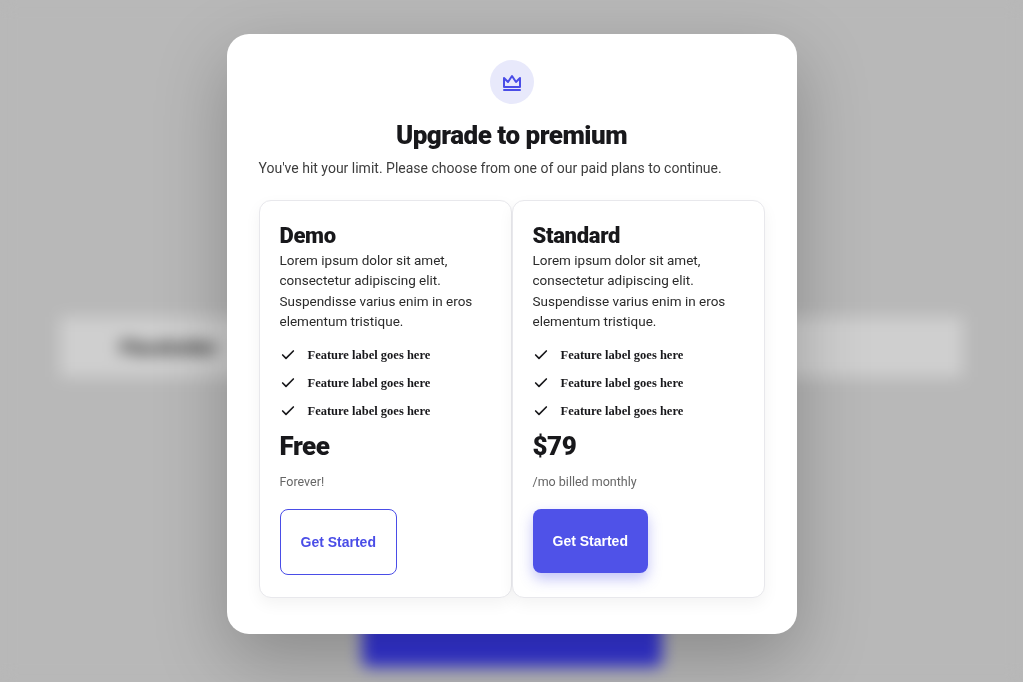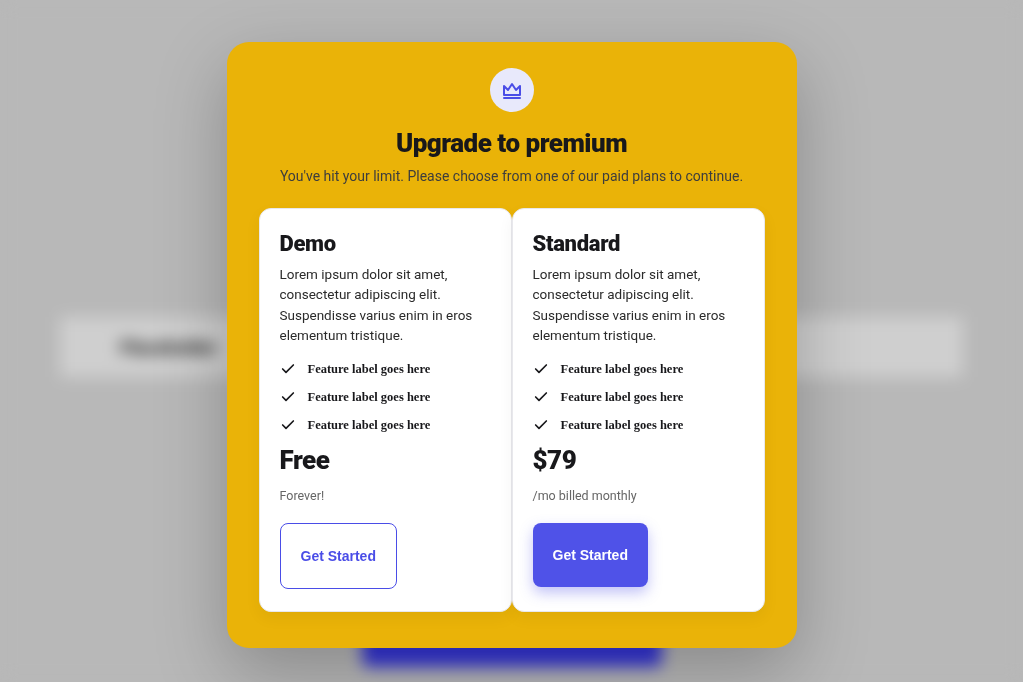--- a/index.html
+++ b/index.html
@@ -49,24 +49,24 @@
     .backdrop-button {
       width: 300px;
       height: 50px;
       background: #3535d8;
       margin: 240px auto 0;
       border-radius: 6px;
     }
     .modal {
       position: absolute;
       left: 50%;
-      top: 42px;
+      top: 34px;
       transform: translateX(-50%);
       width: 570px;
-      background: #eab308;
+      background: #ffffff;
       border-radius: 22px;
       padding: 26px 32px 36px;
       box-shadow: 0 25px 70px rgba(0,0,0,0.25);
     }
     .icon-badge {
       width: 44px;
       height: 44px;
       border-radius: 50%;
       background: #e8e9fb;
       display: flex;
@@ -77,21 +77,21 @@
     .modal-title {
       font-size: 26px;
       font-weight: 900;
       text-align: center;
       color: #18181b;
       letter-spacing: -0.5px;
     }
     .modal-subtitle {
       font-size: 14px;
       color: #3d3d3d;
-      text-align: center;
+      text-align: left;
       margin-top: 10px;
     }
     .plans {
       display: flex;
       gap: 0;
       margin-top: 24px;
     }
     .plan-card {
       flex: 1;
       border: 1px solid #e8e8ec;
@@ -103,21 +103,21 @@
     .plan-name {
       font-size: 22px;
       font-weight: 900;
       color: #18181b;
       letter-spacing: -0.3px;
     }
     .plan-desc {
       font-size: 13.5px;
       color: #2b2b2b;
       line-height: 1.5;
-      margin-top: 8px;
+      margin-top: 2px;
     }
     .features {
       margin-top: 16px;
     }
     .feature-row {
       display: flex;
       align-items: center;
       gap: 12px;
       margin-bottom: 12px;
       font-family: Liberation Serif, serif;

